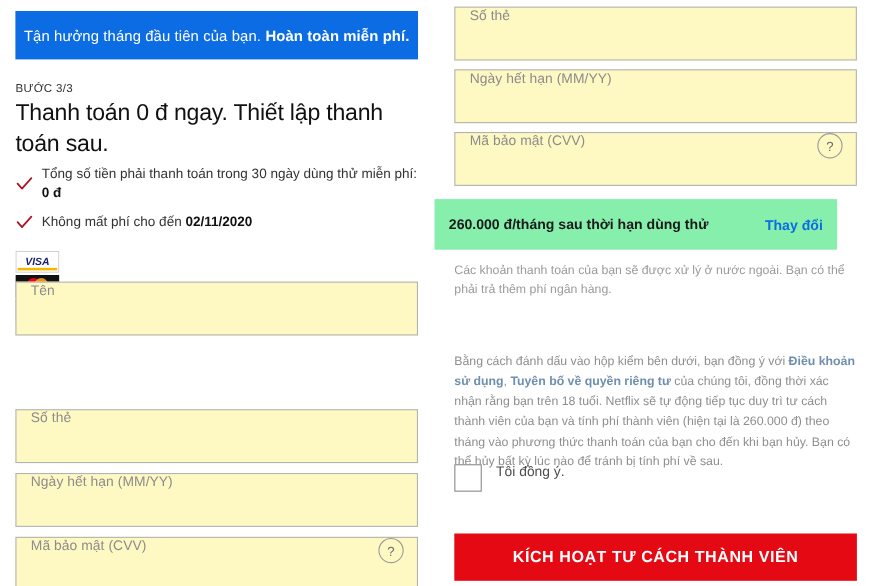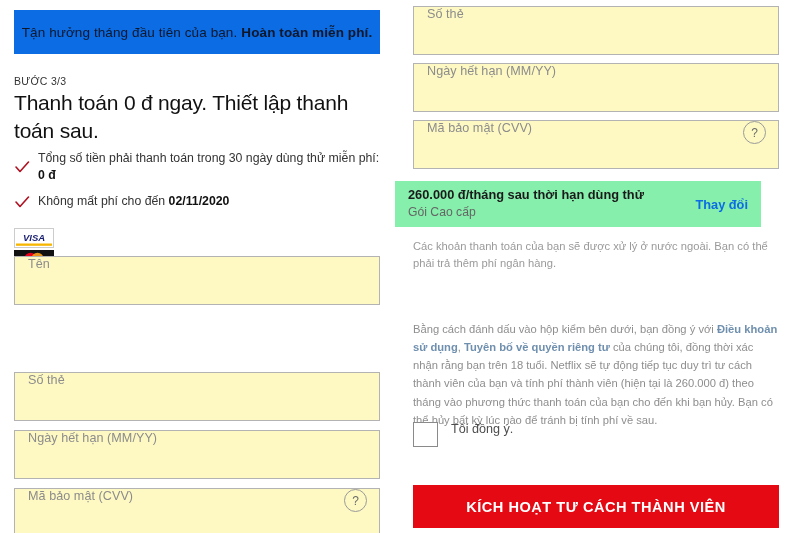--- a/index.html
+++ b/index.html
@@ -12,21 +12,21 @@
   .page { position: relative; width: 800px; height: 533px; }
 
   
   .left-col {
     position: absolute; left: 0; top: 0; width: 395px; height: 533px;
   }
   .promo-banner {
     position: absolute; left: 14px; top: 10px; width: 366px; height: 44px;
     background: #0b6ce4;
     display: flex; align-items: center; justify-content: center;
-    color: #0f172a; font-size: 13.5px; letter-spacing: .1px;
+    color: #ffffff; font-size: 13.5px; letter-spacing: .1px;
     white-space: nowrap;
   }
   .promo-banner .bold { font-weight: bold; margin-left: 4px; }
 
   .step-label {
     position: absolute; left: 14px; top: 75px;
     font-size: 10.5px; color: #333; letter-spacing: .3px;
     text-transform: uppercase;
   }
   .headline {
@@ -213,21 +213,20 @@
       <span class="ph">Ngày hết hạn (MM/YY)</span>
     </div>
     <div class="field rf rf3">
       <span class="ph">Mã bảo mật (CVV)</span>
       <span class="qmark">?</span>
     </div>
 
     <div class="plan-box">
       <div class="plan-left">
         <div class="plan-price">260.000 đ/tháng sau thời hạn dùng thử</div>
-        <div class="plan-name">Gói Cao cấp</div>
       </div>
       <div class="plan-change">Thay đổi</div>
     </div>
 
     <div class="fx-note">Các khoản thanh toán của bạn sẽ được xử lý ở nước ngoài. Bạn có thể phải trả thêm phí ngân hàng.</div>
 
     <div class="legal"><span>Bằng cách đánh dấu vào hộp kiểm bên dưới, bạn đồng ý với </span><a href="#">Điều khoản sử dụng</a><span>, </span><a href="#">Tuyên bố về quyền riêng tư</a><span> của chúng tôi, đồng thời xác nhận rằng bạn trên 18 tuổi. Netflix sẽ tự động tiếp tục duy trì tư cách thành viên của bạn và tính phí thành viên (hiện tại là 260.000 đ) theo tháng vào phương thức thanh toán của bạn cho đến khi bạn hủy. Bạn có thể hủy bất kỳ lúc nào để tránh bị tính phí về sau.</span></div>
 
     <div class="agree-row">
       <span class="checkbox"></span>

